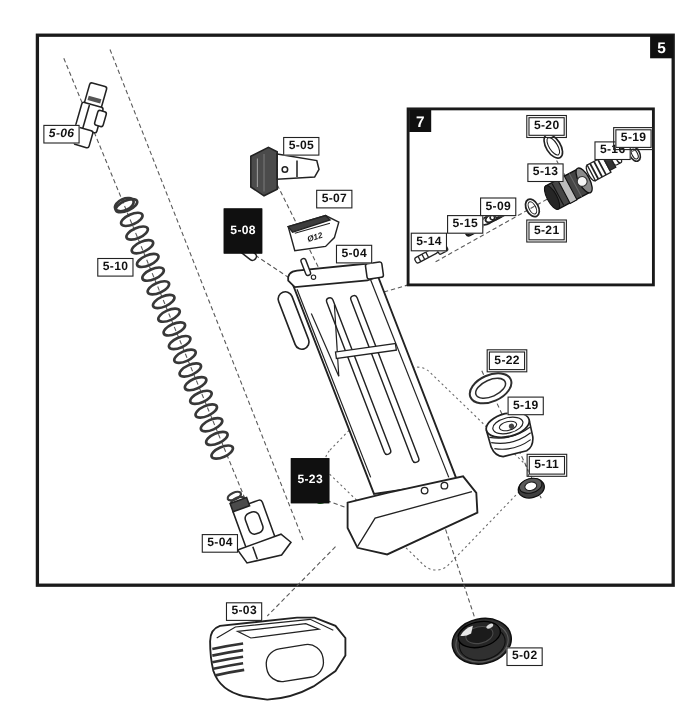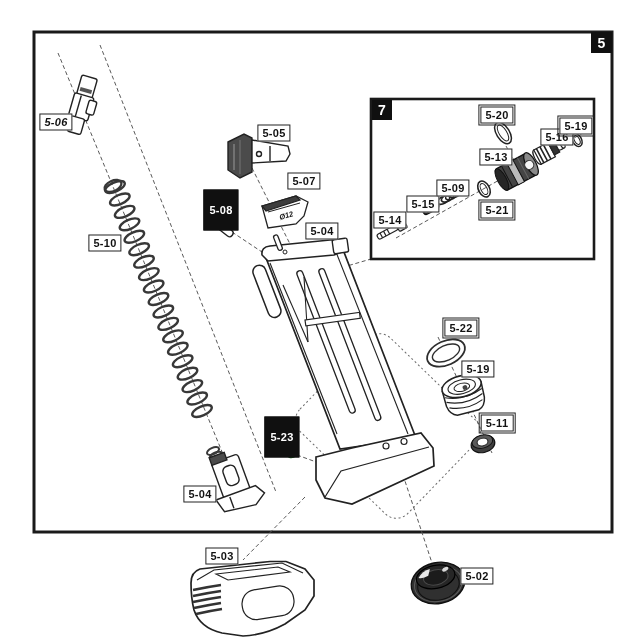--- a/index.html
+++ b/index.html
@@ -260,16 +260,16 @@
       <div class="plabel" style="left: 496px; top: 157px;">5-13</div>
       <div class="plabel double" style="left: 497px; top: 115px;">5-20</div>
       <div class="plabel" style="left: 545px; top: 137px; margin-left: 12px;">5-16</div>
       <div class="plabel double" style="left: 576px; top: 126px;">5-19</div>
       <div class="plabel double" style="left: 461px; top: 328px;">5-22</div>
       <div class="plabel" style="left: 478px; top: 369px;">5-19</div>
       <div class="plabel double" style="left: 497px; top: 423px;">5-11</div>
       <div class="plabel black" style="left: 282px; top: 437px; text-align: center;">5-23</div>
       <div class="plabel" style="left: 200px; top: 494px;">5-04</div>
       <div class="plabel" style="left: 222px; top: 556px;">5-03</div>
-      <div class="plabel" style="left: 477px; top: 576px;">5-02</div>
+      <div class="plabel" style="left: 477px; top: 597px;">5-02</div>
     </div>
 
 </div>
 
 </body></html>

